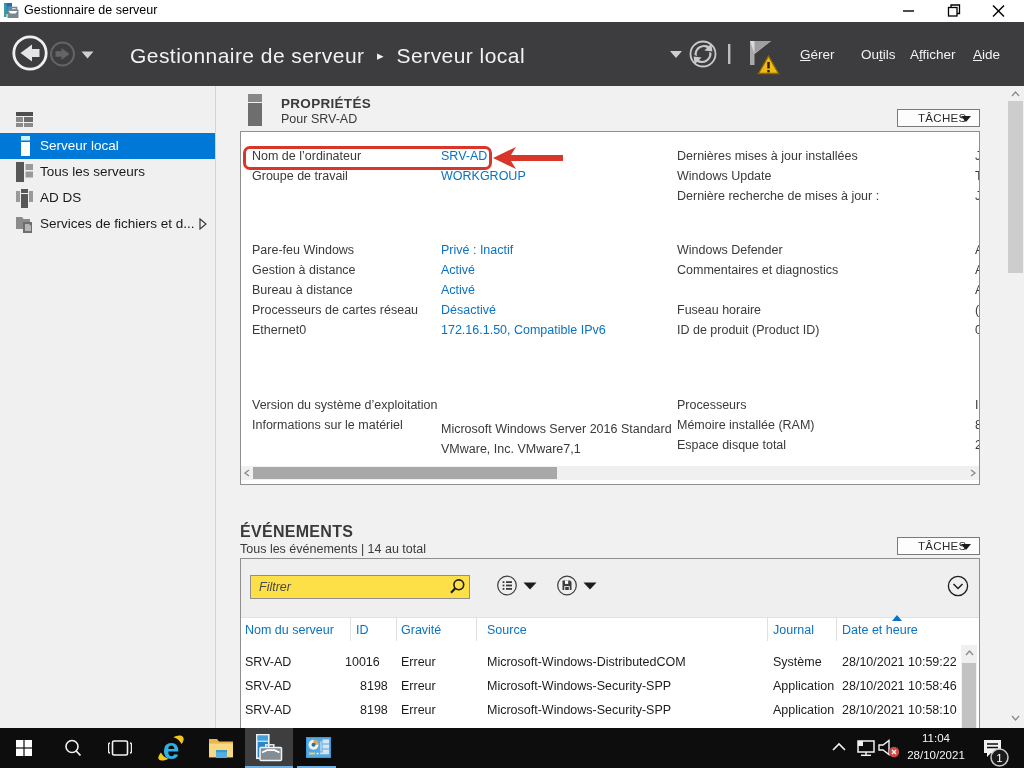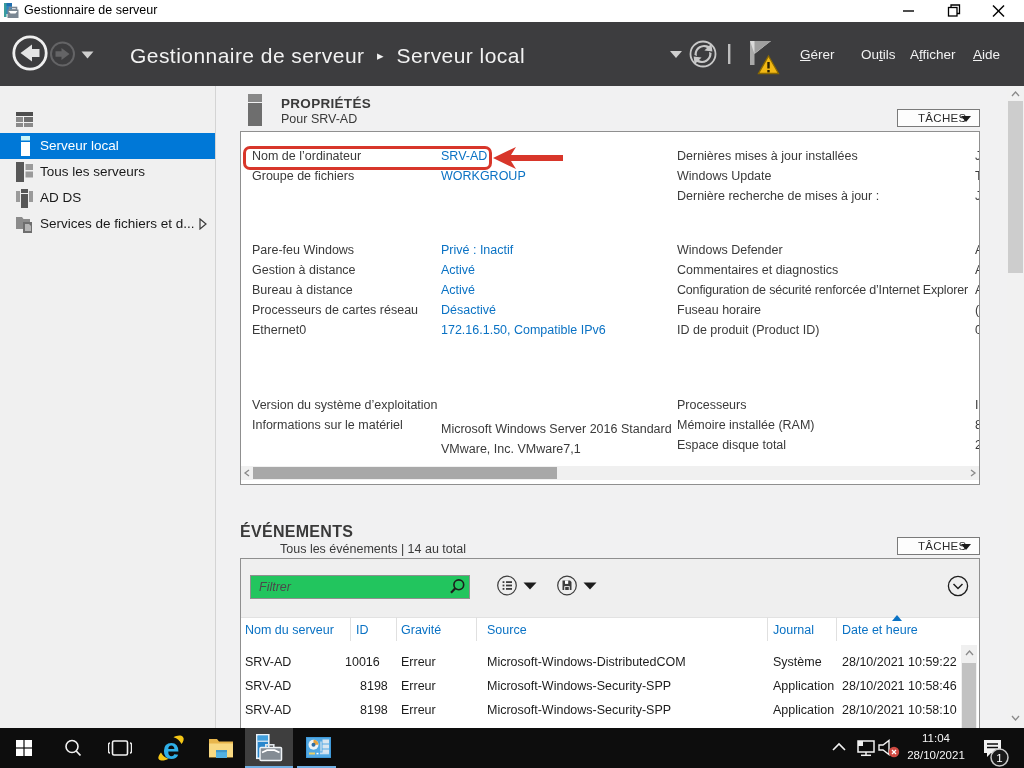--- a/index.html
+++ b/index.html
@@ -155,21 +155,21 @@
 <div class="abs" style="left:281px;top:96px;font-size:13.5px;font-weight:bold;color:#3a3a3a;letter-spacing:0.3px;">PROPRIÉTÉS</div>
 <div class="abs" style="left:281px;top:112px;font-size:12.5px;color:#3a3a3a;">Pour SRV-AD</div>
 <div class="tasksbtn abs" style="left:897px;top:109px;">
     <span class="t">TÂCHES</span>
     <span class="c"></span>
   </div>
 
 <div class="abs" id="propbox">
 
   <div class="plabel" style="left:11px;top:17px;">Nom de l’ordinateur</div>
-  <div class="plabel" style="left:11px;top:37px;">Groupe de fichiers</div>
+  <div class="plabel" style="left:11px;top:37px;">Groupe de travail</div>
   <div class="plabel" style="left:11px;top:111px;">Pare-feu Windows</div>
   <div class="plabel" style="left:11px;top:131px;">Gestion à distance</div>
   <div class="plabel" style="left:11px;top:151px;">Bureau à distance</div>
   <div class="plabel" style="left:11px;top:171px;">Processeurs de cartes réseau</div>
   <div class="plabel" style="left:11px;top:191px;">Ethernet0</div>
   <div class="plabel" style="left:11px;top:266px;">Version du système d’exploitation</div>
   <div class="plabel" style="left:11px;top:286px;">Informations sur le matériel</div>
 
   <div class="pval" style="left:200px;top:17px;">SRV-AD</div>
   <div class="pval" style="left:200px;top:37px;">WORKGROUP</div>
@@ -179,21 +179,20 @@
   <div class="pval" style="left:200px;top:171px;">Désactivé</div>
   <div class="pval" style="left:200px;top:191px;">172.16.1.50, Compatible IPv6</div>
   <div class="pplain" style="left:200px;top:266px;">Microsoft Windows Server 2016 Standard</div>
   <div class="pplain" style="left:200px;top:286px;">VMware, Inc. VMware7,1</div>
 
   <div class="plabel" style="left:436px;top:17px;">Dernières mises à jour installées</div>
   <div class="plabel" style="left:436px;top:37px;">Windows Update</div>
   <div class="plabel" style="left:436px;top:57px;">Dernière recherche de mises à jour :</div>
   <div class="plabel" style="left:436px;top:111px;">Windows Defender</div>
   <div class="plabel" style="left:436px;top:131px;">Commentaires et diagnostics</div>
-  <div class="plabel" style="left:436px;top:151px;letter-spacing:-0.18px;">Configuration de sécurité renforcée d’Internet Explorer</div>
   <div class="plabel" style="left:436px;top:171px;">Fuseau horaire</div>
   <div class="plabel" style="left:436px;top:191px;">ID de produit (Product ID)</div>
   <div class="plabel" style="left:436px;top:266px;">Processeurs</div>
   <div class="plabel" style="left:436px;top:286px;">Mémoire installée (RAM)</div>
   <div class="plabel" style="left:436px;top:306px;">Espace disque total</div>
 
   <div class="plabel" style="left:734px;top:17px;">Jamais</div>
   <div class="plabel" style="left:734px;top:37px;">Télé</div>
   <div class="plabel" style="left:734px;top:57px;">Jamais</div>
   <div class="plabel" style="left:734px;top:111px;">Activé</div>
@@ -215,30 +214,30 @@
       </svg>
   </div>
 </div>
 
 <div class="abs" style="left:243px;top:146px;width:249px;height:24px;border:3px solid #d8362a;border-radius:7px;"></div>
 <svg class="abs" style="left:493px;top:145px" width="72" height="26" viewBox="0 0 72 26">
   <polygon points="0,13 23,2 18,10 70,10 70,16 18,16 23,24" fill="#d8362a"></polygon>
 </svg>
 
 <div class="abs" style="left:240px;top:523px;font-size:16px;font-weight:bold;color:#3a3a3a;letter-spacing:0.3px;">ÉVÉNEMENTS</div>
-<div class="abs" style="left:240px;top:542px;font-size:12.5px;color:#3a3a3a;margin-left:40px;">Tous les événements | 14 au total</div>
+<div class="abs" style="left:240px;top:542px;font-size:12.5px;color:#3a3a3a;">Tous les événements | 14 au total</div>
 <div class="tasksbtn abs" style="left:897px;top:537px;">
     <span class="t">TÂCHES</span>
     <span class="c"></span>
   </div>
 
 <div class="abs" id="evbox">
 
   <div class="abs" style="left:0;top:0;width:738px;height:59px;background:#efefef;border-bottom:1px solid #e2e2e2;"></div>
-  <div class="abs" style="left:9px;top:16px;width:220px;height:24px;background:#22c55e;border:1px solid #8f8f8f;">
+  <div class="abs" style="left:9px;top:16px;width:220px;height:24px;background:#fde047;border:1px solid #8f8f8f;">
     <div class="abs" style="left:8px;top:4px;font-size:12.5px;font-style:italic;color:#4a4a4a;">Filtrer</div>
     <svg class="abs" style="right:4px;top:3px" width="16" height="16" viewBox="0 0 16 16">
       <circle cx="9.8" cy="5.8" r="4.9" fill="none" stroke="#1c1c1c" stroke-width="1.6"></circle>
       <line x1="6.1" y1="9.5" x2="2" y2="13.8" stroke="#1c1c1c" stroke-width="2.2"></line>
     </svg>
   </div>
   <svg class="abs" style="left:256px;top:16px" width="110" height="22" viewBox="0 0 110 22">
     <circle cx="10" cy="10.5" r="9.3" fill="none" stroke="#3c3c3c" stroke-width="1.2"></circle>
     <rect x="5.6" y="6.2" width="1.8" height="1.8" fill="#3c3c3c"></rect>
     <rect x="5.6" y="9.6" width="1.8" height="1.8" fill="#3c3c3c"></rect>

